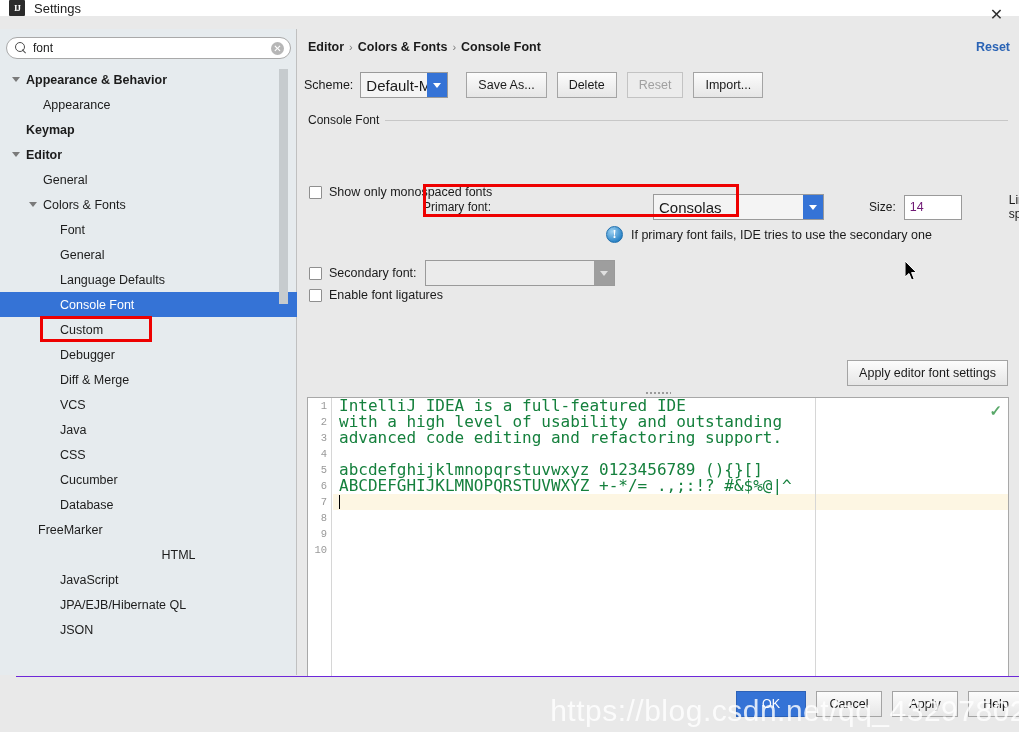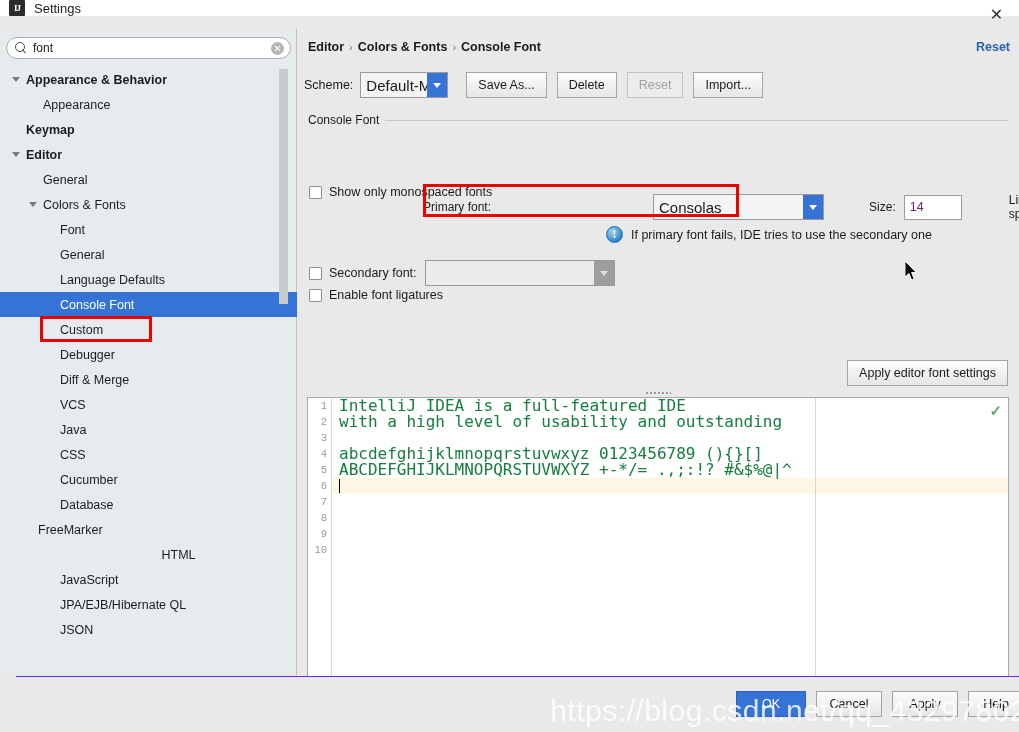--- a/index.html
+++ b/index.html
@@ -601,20 +601,21 @@
           <div class="gutter-num">5</div>
           <div class="gutter-num">6</div>
           <div class="gutter-num">7</div>
           <div class="gutter-num">8</div>
           <div class="gutter-num">9</div>
           <div class="gutter-num">10</div>
         </div>
       <div class="code-area" id="codeArea">
           <div class="code-line"><span>IntelliJ IDEA is a full-featured IDE</span></div>
           <div class="code-line"><span>with a high level of usability and outstanding</span></div>
+          <div class="code-line"><span>advanced code editing and refactoring support.</span></div>
           <div class="code-line"><span></span></div>
           <div class="code-line"><span>abcdefghijklmnopqrstuvwxyz 0123456789 (){}[]</span></div>
           <div class="code-line"><span>ABCDEFGHIJKLMNOPQRSTUVWXYZ +-*/= .,;:!? #&amp;$%@|^</span></div>
           <div class="code-line caret-line"><span></span><span class="caret"></span></div>
           <div class="code-line"><span></span></div>
           <div class="code-line"><span></span></div>
           <div class="code-line"><span></span></div>
         </div>
       <div class="right-margin"></div>
       <div class="ok-check">✓</div>

